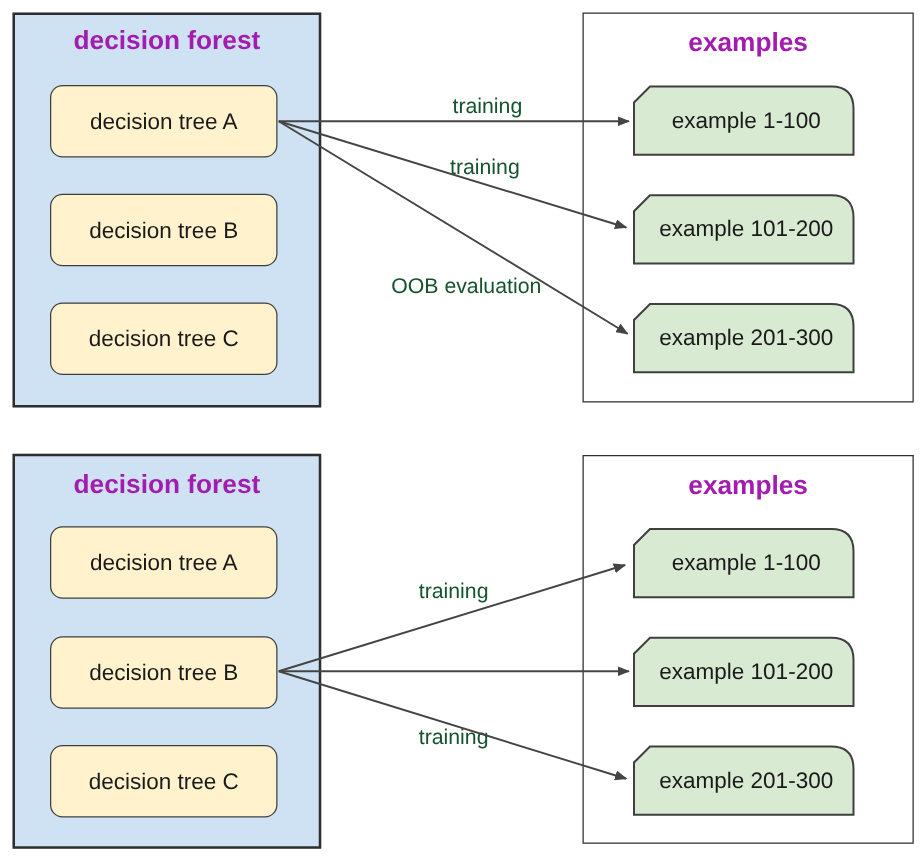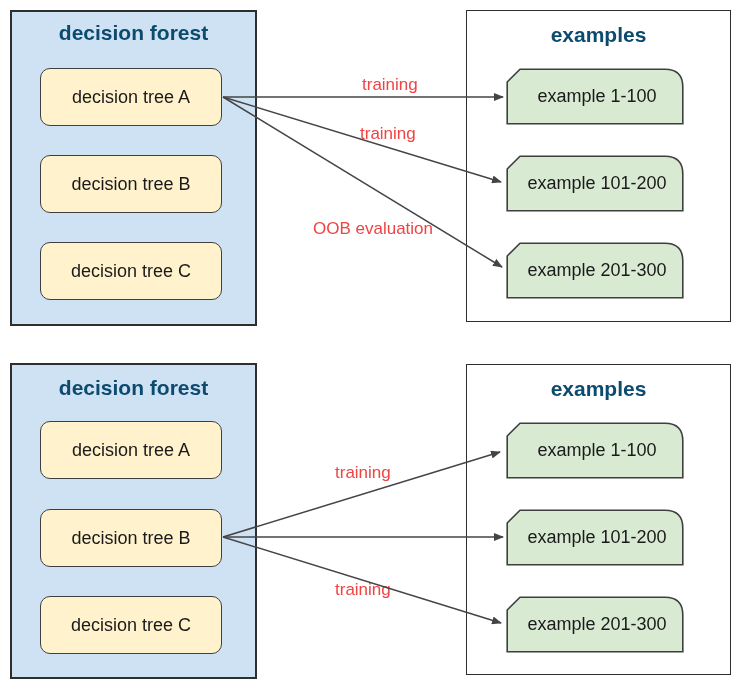--- a/index.html
+++ b/index.html
@@ -5,37 +5,37 @@
   html,body{margin:0;padding:0;background:#ffffff;}
   .stage{
     position:relative;width:737px;height:685px;background:#ffffff;
     font-family:"Liberation Sans","DejaVu Sans",sans-serif;color:#111;overflow:hidden;
   }
   .container{position:absolute;box-sizing:border-box;}
   .container.blue{background:var(--forest_fill,#cfe2f3);border:2px solid var(--container_stroke,#2e2e2e);}
   .container.white{background:#ffffff;border:1.5px solid var(--container_stroke,#2e2e2e);}
   .panel-title{
     position:absolute;text-align:center;font-weight:bold;font-size:21px;
-    line-height:24px;color:#0c4a6e;
+    line-height:24px;color:#a21caf;
   }
   .tree-node{
     position:absolute;left:40px;width:182px;height:58px;box-sizing:border-box;
     background:var(--tree_fill,#fff2cc);border:1.6px solid var(--node_stroke,#3f3f3f);
     border-radius:10px;display:flex;align-items:center;justify-content:center;
     font-size:18px;color:#1a1a1a;
   }
   .example-node{
     position:absolute;left:506px;width:182px;height:57px;
     display:flex;align-items:center;justify-content:center;font-size:18px;color:#1a1a1a;
   }
   .example-node svg{position:absolute;left:0;top:0;overflow:visible;}
   .example-node .node-label{position:relative;}
   .card-path{fill:var(--example_fill,#d9ead3);stroke:var(--node_stroke,#3f3f3f);stroke-width:1.6;}
   .arrow-label{
-    position:absolute;font-size:17px;line-height:23px;white-space:pre-line;color:#ef4444;
+    position:absolute;font-size:17px;line-height:23px;white-space:pre-line;color:#14532d;
   }
   .overlay{position:absolute;left:0;top:0;pointer-events:none;}
   .arrow-line{stroke:var(--line,#444444);stroke-width:1.5;fill:none;}
   .arrow-fill{fill:var(--line,#444444);}
 </style>
 </head>
 <body>
 
 <div class="stage">
 

